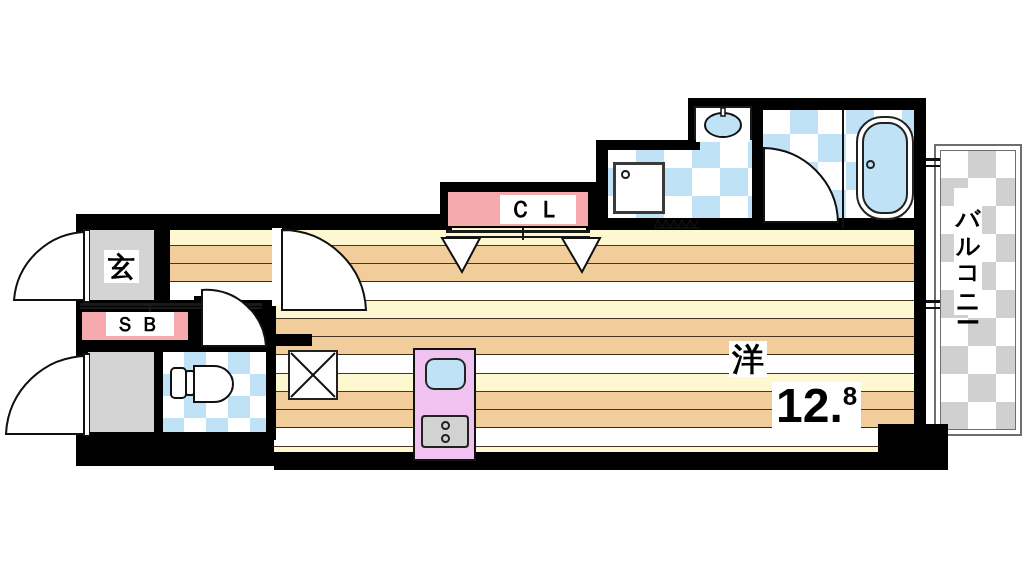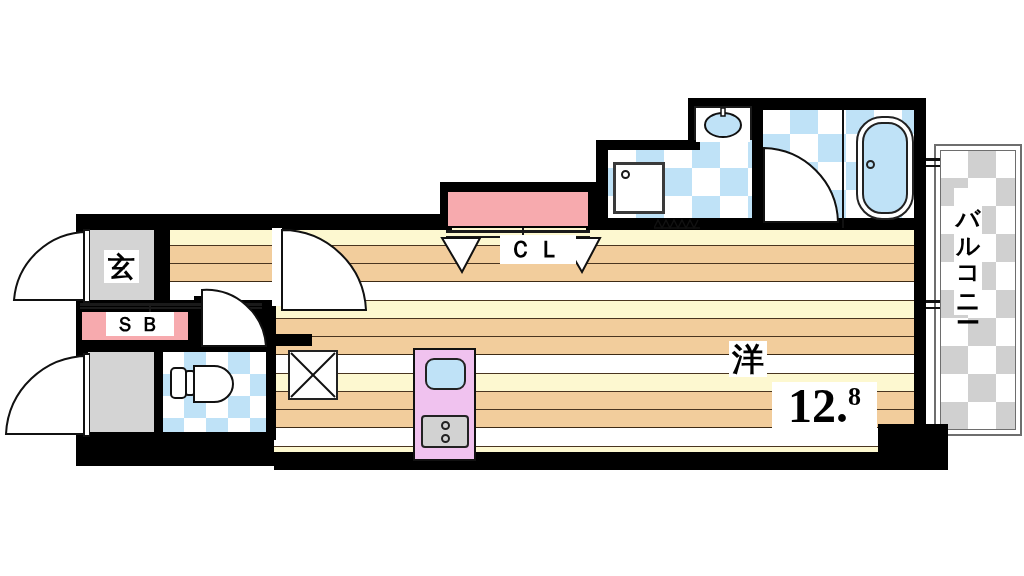--- a/index.html
+++ b/index.html
@@ -70,21 +70,21 @@
     font-weight: bold;
     color: #000000;
     background: #ffffff;
     line-height: 1;
     white-space: nowrap;
   }
   .lbl-gen   { font-size: 27px; padding: 3px 4px; }
   .lbl-sb    { font-size: 20px; padding: 2px 9px; letter-spacing: 5px; }
   .lbl-cl    { font-size: 23px; padding: 3px 9px; letter-spacing: 6px; }
   .lbl-yo    { font-size: 32px; padding: 2px 3px; }
-  .lbl-area  { font-size: 48px; padding: 0 16px; font-family: Liberation Serif, serif; }
+  .lbl-area  { font-size: 48px; padding: 0 4px; font-family: Liberation Sans, sans-serif; }
   .lbl-area sup { font-size: 26px; vertical-align: super; }
   .lbl-balcony {
     font-size: 24px;
     writing-mode: vertical-rl;
     text-orientation: upright;
     padding: 4px 2px;
     letter-spacing: 2px;
   }
 
   
@@ -280,21 +280,21 @@
 
   <div class="abs" style="left:926px; top:158px; width:14px; height:3px; background:#111;"></div>
   <div class="abs" style="left:926px; top:165px; width:14px; height:2px; background:#111;"></div>
   <div class="abs" style="left:926px; top:300px; width:14px; height:3px; background:#111;"></div>
   <div class="abs" style="left:926px; top:307px; width:14px; height:2px; background:#111;"></div>
 
   <div class="lbl lbl-gen" style="left:104px; top:250px;">玄</div>
 
   <div class="lbl lbl-sb" style="left:106px; top:312px;">ＳＢ</div>
 
-  <div class="lbl lbl-cl" style="left:500px; top:195px;margin-top:40px;">ＣＬ</div>
+  <div class="lbl lbl-cl" style="left:500px; top:195px;">ＣＬ</div>
 
   <div class="lbl lbl-yo" style="left:729px; top:341px;">洋</div>
 
   <div class="lbl lbl-area" style="left:772px; top:382px;">
     <span>12.</span><sup>8</sup>
   </div>
 
   <div class="lbl lbl-balcony" style="left:954px; top:188px;">バルコニー</div>
 
 </div>

